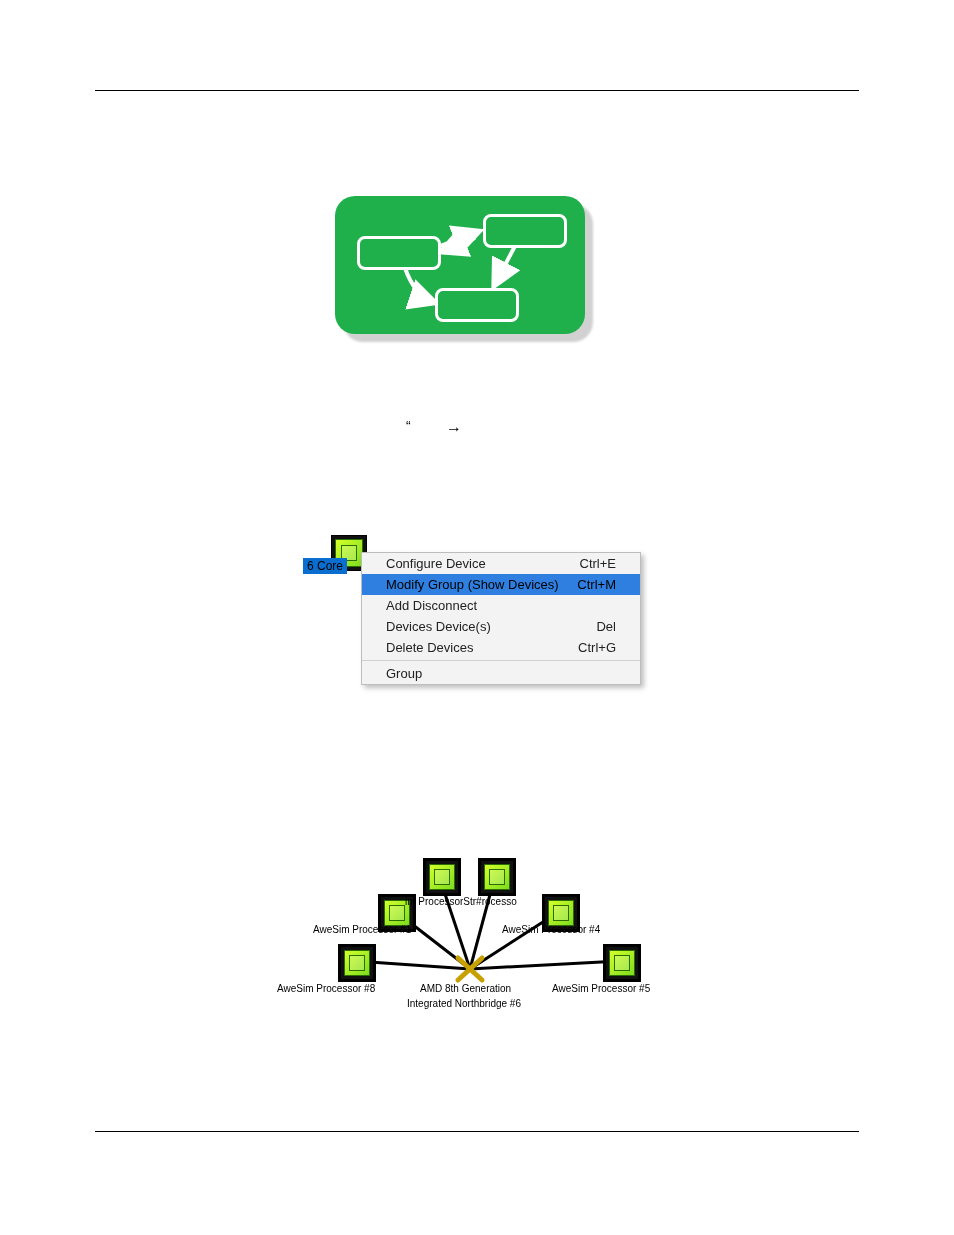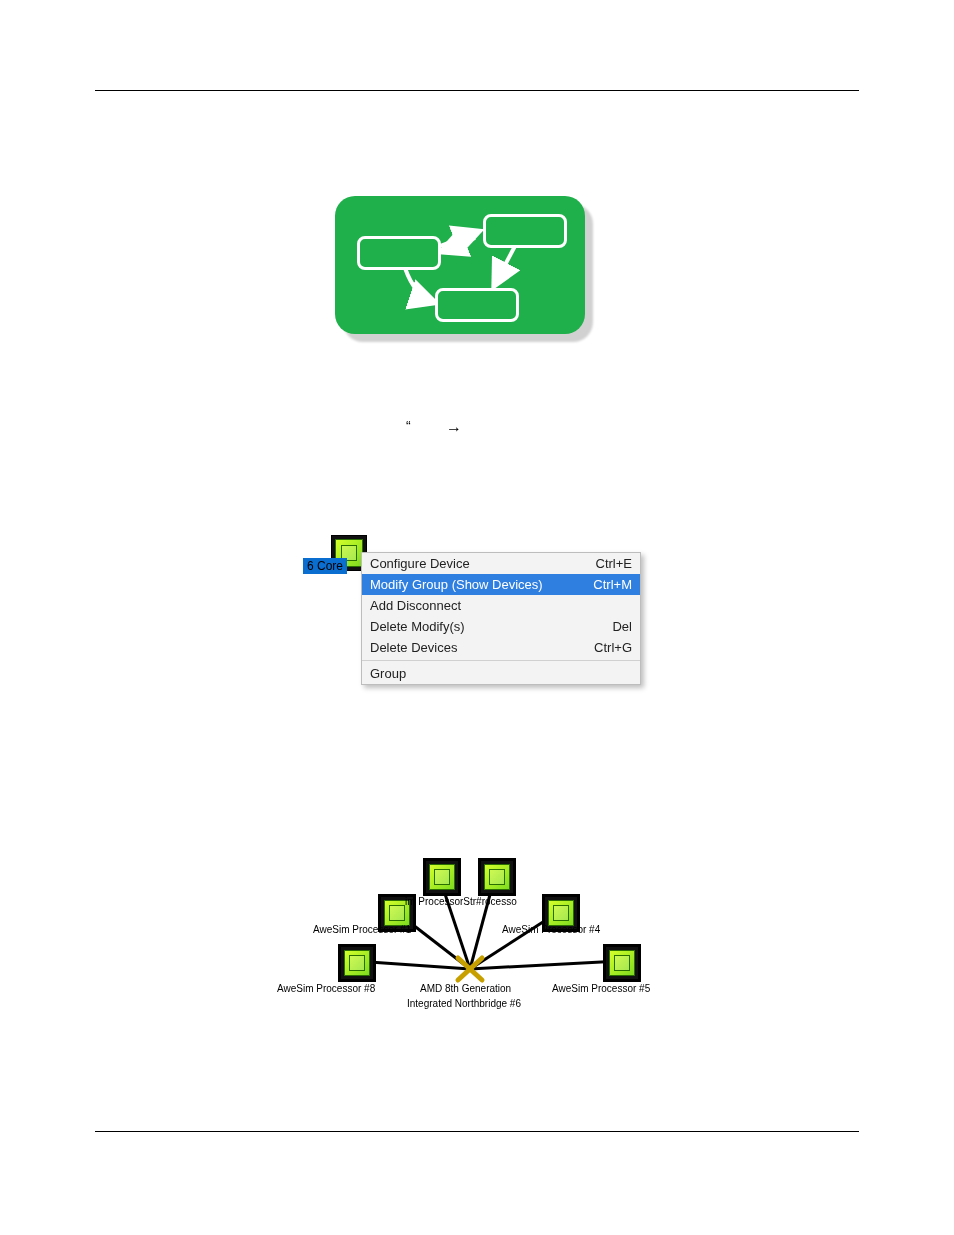--- a/index.html
+++ b/index.html
@@ -16,22 +16,22 @@
 .fig1 .arrow-line{stroke:#fff;stroke-width:4;fill:none}
 .fig1 .arrow-head{fill:#fff}
 
 
 .cm-wrap{position:absolute;left:303px;top:535px;width:345px}
 .sel-badge{position:absolute;left:0;top:23px;background:#0a6ed1;color:#000000;font-size:12px;padding:1px 4px}
 .chip-outer{position:absolute;left:28px;top:0;width:34px;height:34px;border:1px solid #000;background:#111}
 .chip-inner{position:absolute;left:3px;top:3px;width:26px;height:26px;background:linear-gradient(135deg,#D4FF2A,#7EDC1F);border:1px solid #2a6d00}
 .chip-inner::after{content:"";position:absolute;left:5px;top:5px;width:14px;height:14px;border:1px solid #2a6d00;background:#fff3}
 .menu{position:absolute;left:58px;top:17px;width:278px;background:#F3F3F3;border:1px solid #BDBDBD;box-shadow:3px 3px 5px rgba(0,0,0,0.25);font-size:13px;color:#222}
-.menu-row{display:flex;justify-content:space-between;padding:3px 8px;white-space:nowrap}
-.menu-row.hl{background:#2F7FE0;color:#ffffff}
+.menu-row{display:flex;justify-content:space-between;padding:3px 24px;white-space:nowrap}
+.menu-row.hl{background:#2F7FE0;color:#000000}
 .menu-sep{height:0;border-top:1px solid #D0D0D0;margin:2px 0}
 
 
 .fig3{position:absolute;left:280px;top:836px;width:400px;height:190px;font-size:13px;color:#000}
 .fig3 svg{position:absolute;left:0;top:0}
 .fig3 .chip{position:absolute;width:32px;height:32px;border:3px solid #000;background:#111}
 .fig3 .chip .ci{position:absolute;left:3px;top:3px;width:24px;height:24px;background:linear-gradient(135deg,#D4FF2A,#7EDC1F);border:1px solid #2a6d00}
 .fig3 .chip .ci::after{content:"";position:absolute;left:4px;top:4px;width:14px;height:14px;border:1px solid #2a6d00;background:#fff3}
 .fig3 .lbl{position:absolute;font-size:10px;white-space:nowrap}
 
@@ -77,21 +77,21 @@
       </div>
       <div class="menu-row hl">
         <span>Modify Group (Show Devices)</span>
         <span>Ctrl+M</span>
       </div>
       <div class="menu-row">
         <span>Add Disconnect</span>
         <span></span>
       </div>
       <div class="menu-row">
-        <span>Delete Modify(s)</span>
+        <span>Devices Device(s)</span>
         <span>Del</span>
       </div>
       <div class="menu-row">
         <span>Delete Devices</span>
         <span>Ctrl+G</span>
       </div>
       <div class="menu-sep"></div>
       <div class="menu-row">
         <span>Group</span>
         <span></span>

